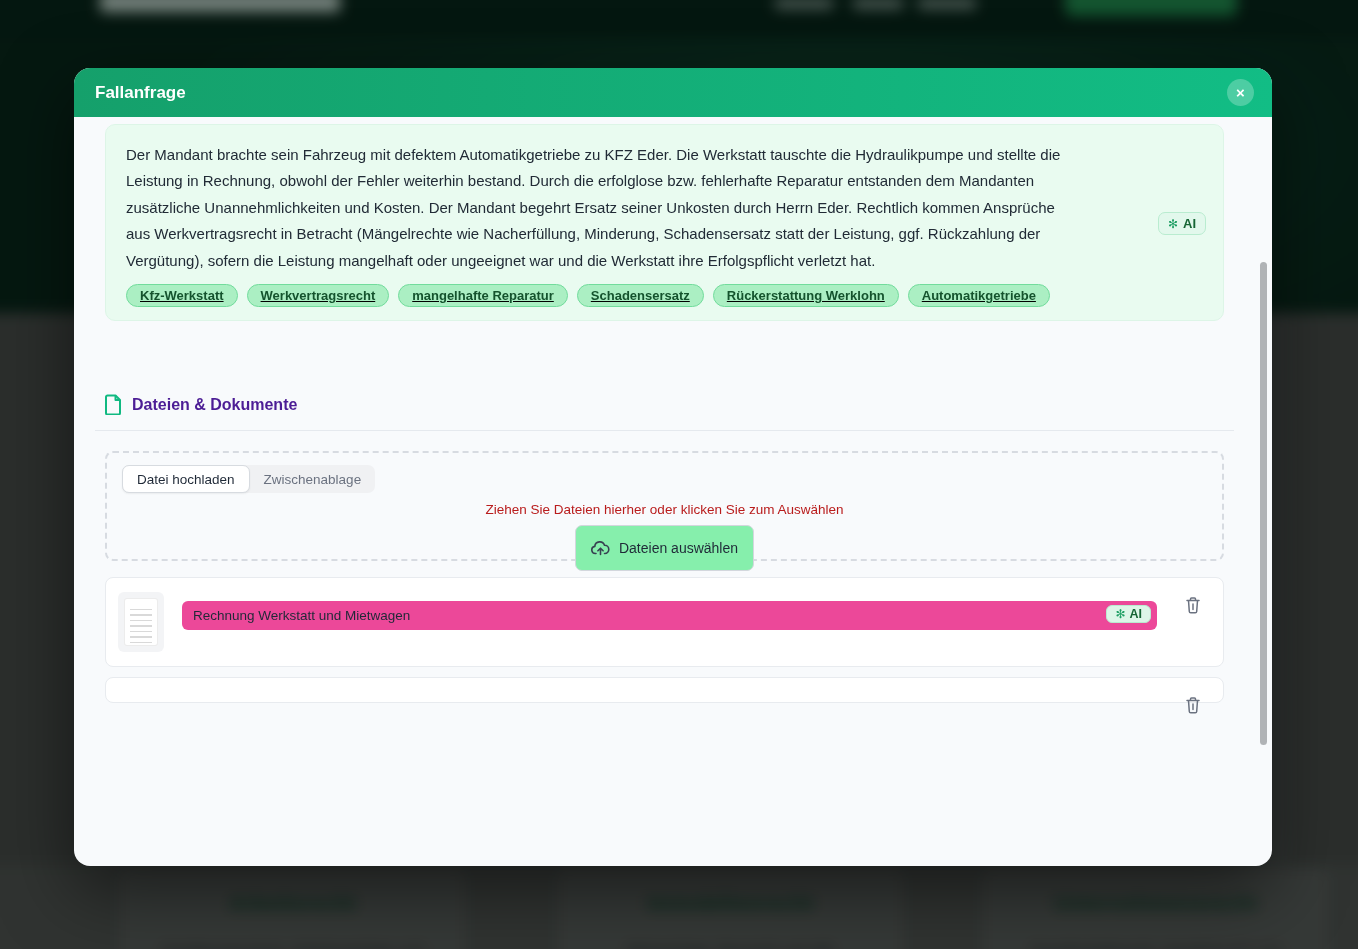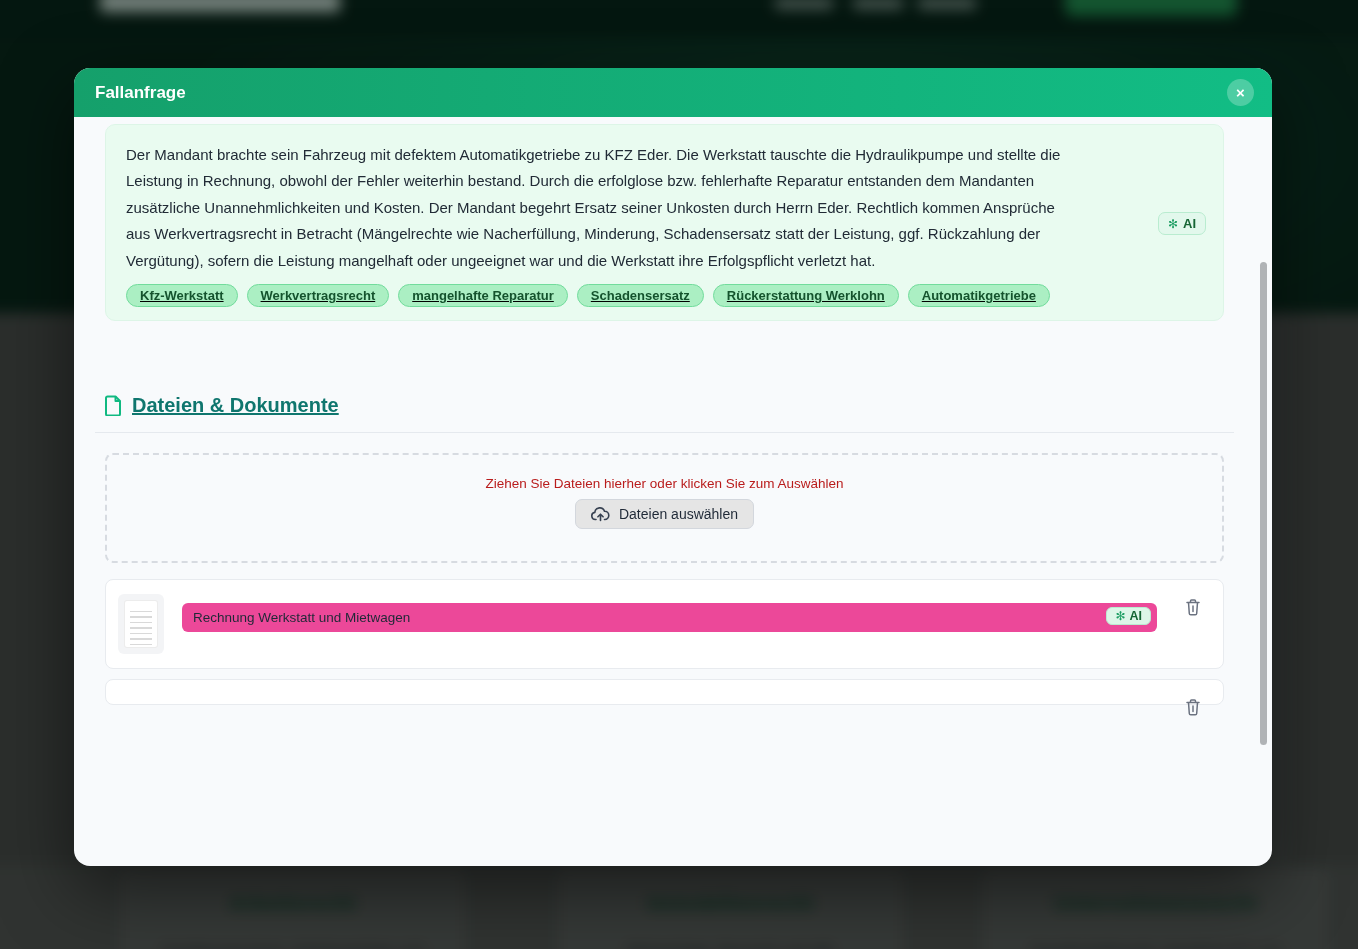--- a/index.html
+++ b/index.html
@@ -112,21 +112,21 @@
   .tag {
     background:#abefc3; border:1.5px solid #72dc9c; border-radius:13px;
     padding:3px 13px; font-size:13px; font-weight:bold; color:#14532d;
     white-space:nowrap; cursor:default;
   }
 
   
   .section-header {
     display:flex; align-items:center; gap:10px; margin-top:73px;
   }
-  .section-title { font-size:20px; font-weight:bold; color:#0f766e;text-decoration:underline; }
+  .section-title { font-size:16px; font-weight:bold; color:#4c1d95; }
   .divider { border:none; border-top:1px solid #e5e9ee; margin:15px -10px 0 -10px; }
   .files-desc { margin-top:31px; font-size:14px; color:#5b6472; }
 
   .dropzone {
     margin-top:20px; height:110px; border:2px dashed #d7dbe1; border-radius:8px;
     position:relative; padding:12px 15px;
   }
   .tabgroup {
     display:inline-flex; background:#f0f1f3; border-radius:7px; height:28px;
   }
@@ -135,22 +135,22 @@
     padding:0 14px; border-radius:7px; cursor:pointer; height:28px;
   }
   .tab.active {
     background:#ffffff; border:1px solid #d7dbe0; color:#1f2937;
     box-shadow:0 1px 2px rgba(0,0,0,0.06);
   }
   .dropzone-hint { text-align:center; margin-top:9px; font-size:13.5px; color:#b91c1c; }
   .select-files-row { text-align:center; margin-top:8px; }
   .select-files-btn {
     display:inline-flex; align-items:center; gap:9px;
-    background:#e5e5e5; border:1px solid #d3d7dd; border-radius:7px;
-    padding:6px 15px; font-size:14px; color:#1f2937; cursor:pointer;
+    background:#86efac; border:1px solid #d3d7dd; border-radius:7px;
+    padding:14px 15px; font-size:14px; color:#1f2937; cursor:pointer;
     font-family:inherit;
   }
 
   
   .file-card {
     position:relative; background:#ffffff; border:1px solid #e8ebef; border-radius:8px;
     margin-top:16px; padding:14px 14px 14px 12px;
   }
   .file-card.second { margin-top:10px; padding-bottom:10px; }
   .file-row { display:flex; align-items:flex-start; }
@@ -265,20 +265,24 @@
       <svg width="17" height="21" viewBox="0 0 17 21">
         <path d="M2.5 1.5 h8 l4.5 4.5 v13 a1.5 1.5 0 0 1 -1.5 1.5 h-11 a1.5 1.5 0 0 1 -1.5 -1.5 v-16 a1.5 1.5 0 0 1 1.5 -1.5 z" fill="none" stroke="#10b981" stroke-width="2" stroke-linejoin="round"></path>
         <path d="M10.5 1.5 v4.5 h4.5" fill="none" stroke="#10b981" stroke-width="2" stroke-linejoin="round"></path>
       </svg>
       <span class="section-title">Dateien &amp; Dokumente</span>
     </div>
     <hr class="divider">
 
 
     <div class="dropzone">
+      <div class="tabgroup">
+        <button class="tab active">Datei hochladen</button>
+        <button class="tab">Zwischenablage</button>
+      </div>
       <div class="dropzone-hint">Ziehen Sie Dateien hierher oder klicken Sie zum Auswählen</div>
       <div class="select-files-row">
         <button class="select-files-btn">
           <svg width="19" height="16" viewBox="0 0 19 16">
             <path d="M5 13.5 h-0.6 a3.6 3.6 0 0 1 -0.6 -7.15 a5 5 0 0 1 9.7 -1.1 a4 4 0 0 1 0.3 8.25 h-0.3" fill="none" stroke="#374151" stroke-width="1.6" stroke-linecap="round"></path>
             <path d="M9.5 14.5 v-6 M6.9 10.8 l2.6 -2.6 l2.6 2.6" fill="none" stroke="#374151" stroke-width="1.6" stroke-linecap="round" stroke-linejoin="round"></path>
           </svg>
           <span>Dateien auswählen</span>
         </button>
       </div>

